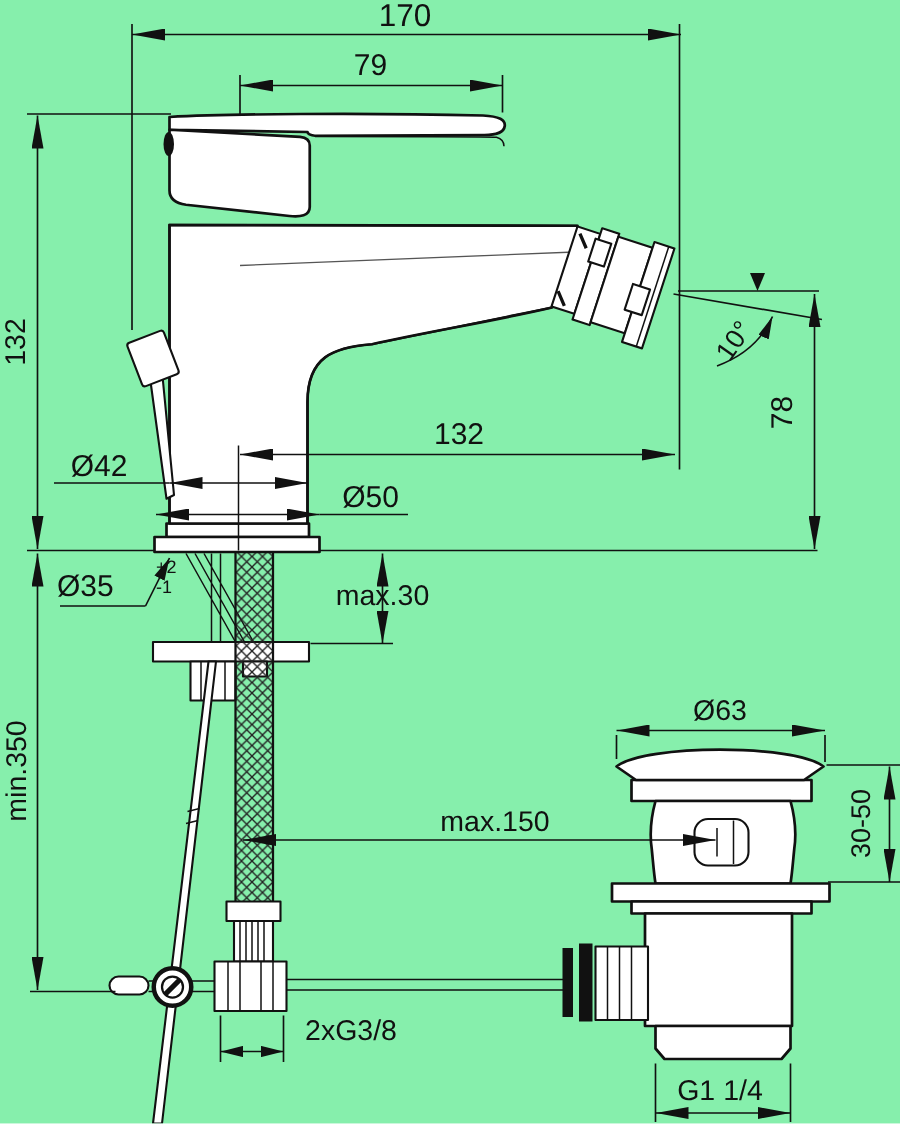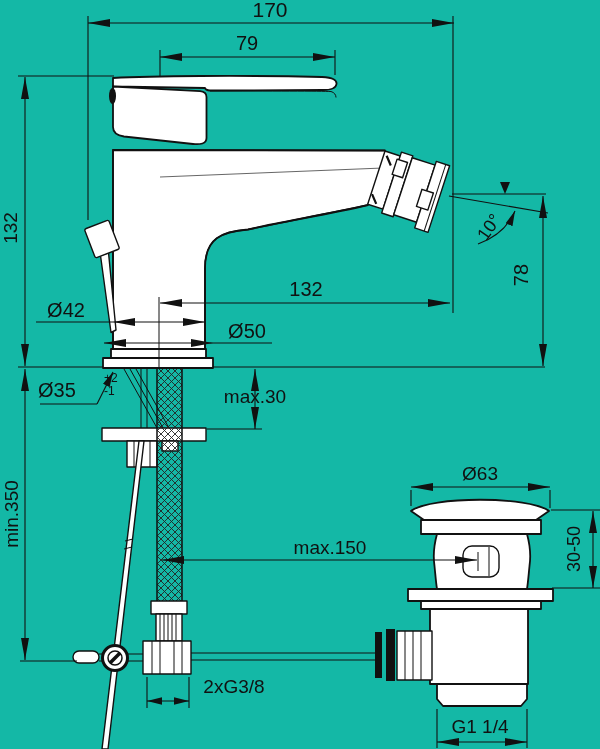--- a/index.html
+++ b/index.html
@@ -1,16 +1,16 @@
 <!DOCTYPE html>
 <html><head>
 <meta charset="utf-8">
 <style>
   html,body{margin:0;padding:0;background:#ffffff;}
-  .stage{width:600px;height:749px;background:#14b8a6;overflow:hidden;}
+  .stage{width:600px;height:749px;background:#86efac;overflow:hidden;}
   svg text{font-family:"Liberation Sans", sans-serif;fill:#111;}
   .ol{fill:#ffffff;stroke:#111;stroke-width:1.8;stroke-linejoin:round;}
   .ol2{fill:#ffffff;stroke:#111;stroke-width:1.4;stroke-linejoin:round;}
   .ln{fill:none;stroke:#111;stroke-width:1.5;}
   .thin{fill:none;stroke:#111;stroke-width:1;}
   .acc{fill:none;stroke:#555;stroke-width:0.9;}
   .dim{fill:none;stroke:#111;stroke-width:1.1;}
   .blk{fill:#111;stroke:none;}
   .t20{font-size:20px;}
   .t21{font-size:21px;}

